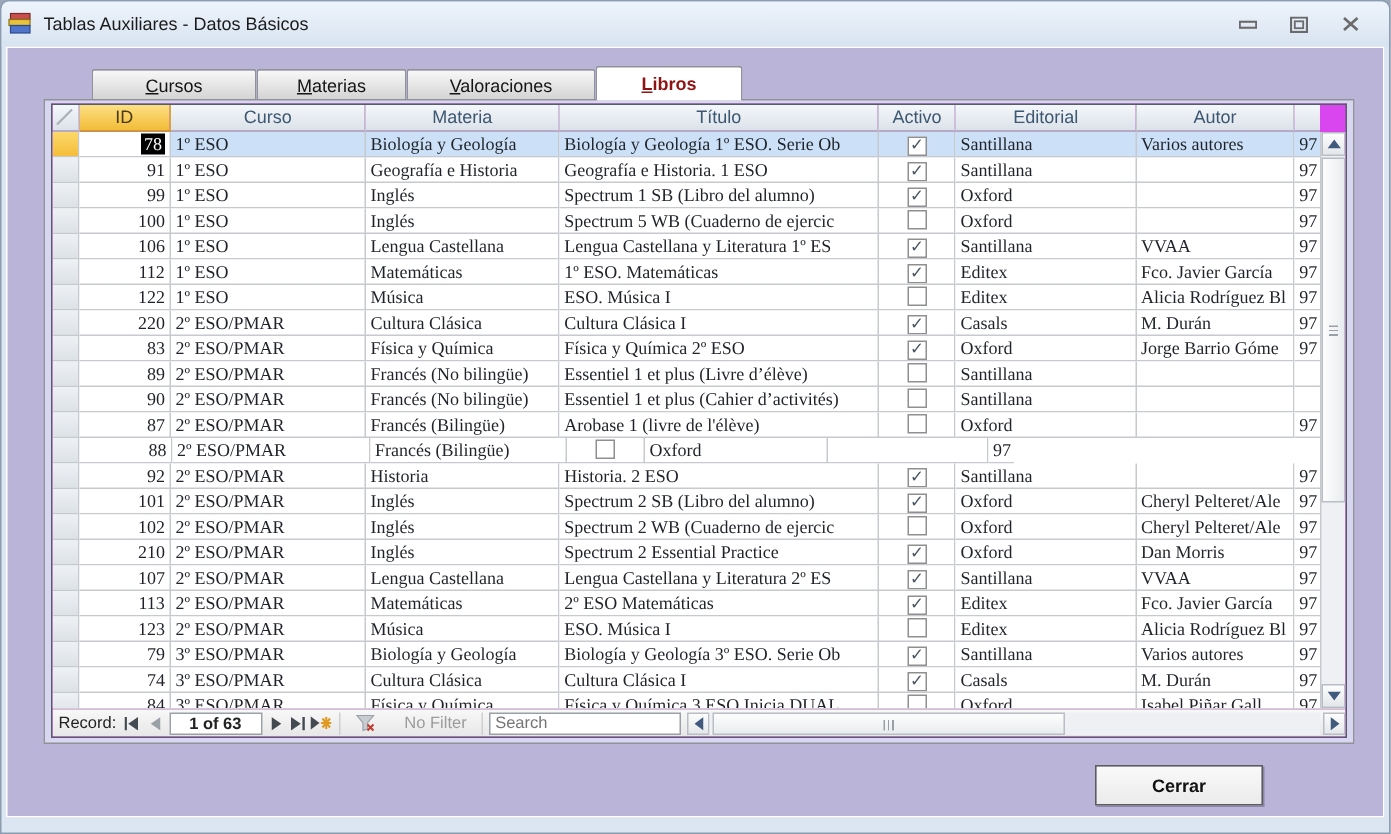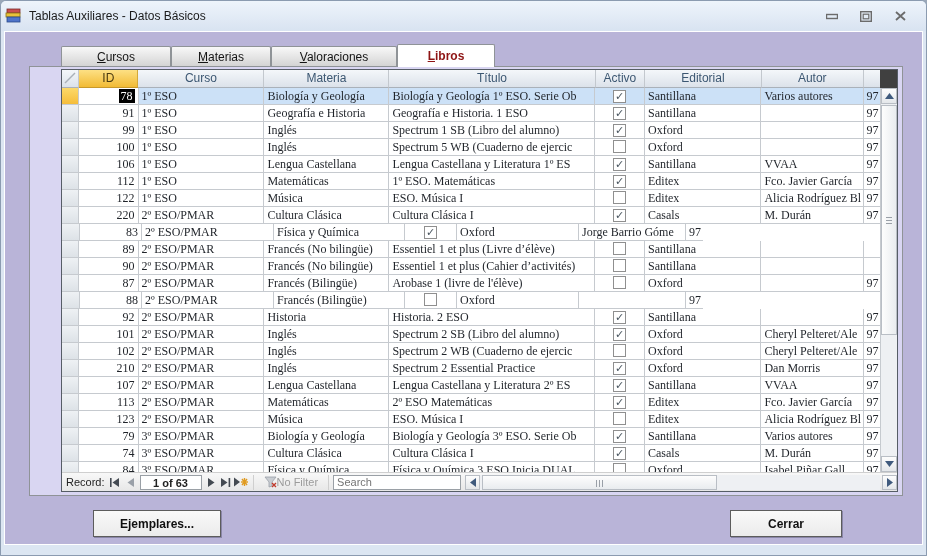--- a/index.html
+++ b/index.html
@@ -22,21 +22,21 @@
   .tab{height:21px;line-height:20px;text-align:center;font-size:12px;color:#141414;
        background:linear-gradient(#f8f8f8,#d2d2d2);border:1px solid #8f9397;border-bottom:none;
        border-radius:2px 2px 0 0;position:relative;z-index:1;cursor:default;}
   .tab:nth-child(1){width:110px;}
   .tab:nth-child(2){width:100px;}
   .tab:nth-child(3){width:126px;}
   .tab:nth-child(4){width:98px;}
   .tab.active{height:23px;line-height:22px;background:#ffffff;font-weight:bold;color:#8e1414;z-index:3;}
   .tabpage{position:absolute;left:0;top:22px;right:0;bottom:0;background:#d9d6f2;border:1px solid #8f9397;z-index:2;}
   
-  .datasheet{position:absolute;left:4px;top:2px;right:4px;bottom:3px;border:1px solid #565d66;background:#404040;overflow:hidden;margin-left:27px;}
+  .datasheet{position:absolute;left:4px;top:2px;right:4px;bottom:3px;border:1px solid #565d66;background:#d946ef;overflow:hidden;}
   .ds-header{position:absolute;left:0;top:0;right:17px;height:18px;display:flex;}
   .h{height:18px;background:linear-gradient(#f4f7fa,#dce2ea);border-right:1px solid #c3c8ce;
      border-bottom:1px solid #aab1b9;font-size:12px;color:#3c5772;text-align:center;line-height:17px;
      overflow:hidden;white-space:nowrap;cursor:default;}
   .h.sel-h{position:relative;}
   .h.id-h{background:linear-gradient(#fde084,#f2bb35);border-right:1px solid #d3a83a;border-bottom:1px solid #c8992b;color:#4a3a10;}
   .rows{position:absolute;left:0;top:18px;right:17px;bottom:19px;overflow:hidden;background:#fff;}
   .row{display:flex;height:17px;font-family:Liberation Serif, serif;}
   .c{height:17px;border-right:1px solid #c6cacf;border-bottom:1px solid #c6cacf;font-size:12px;line-height:16px;
      color:#1f2329;padding:0 3px;overflow:hidden;white-space:nowrap;background:#fff;cursor:default;}
@@ -61,21 +61,21 @@
   .vs-grip{position:absolute;left:4px;right:4px;top:50%;height:7px;margin-top:-3px;
            background:repeating-linear-gradient(#9aa0a8 0 1px,transparent 1px 3px);}
   
   .navbar{position:absolute;left:0;right:0;bottom:0;height:19px;background:linear-gradient(#f8f8f8,#e7e7e7);
           border-top:1px solid #cfcfcf;display:flex;align-items:center;font-size:11px;color:#222;}
   .nav-label{padding:0 3px 0 4px;}
   .nav-btn{width:15px;height:15px;display:flex;align-items:center;justify-content:center;}
   .rec-box{width:62px;height:15px;background:#fff;border:1px solid #9aa0a6;text-align:center;
            line-height:14px;font-size:11px;font-weight:bold;margin:0 2px;}
   .nav-sep{width:1px;height:15px;background:#cfcfcf;margin:0 4px;}
-  .nofilter{display:flex;align-items:center;gap:0;color:#9b9b9b;padding:0 6px;}
+  .nofilter{display:flex;align-items:center;gap:20px;color:#9b9b9b;padding:0 6px;}
   .search-box{width:128px;height:15px;border:1px solid #9aa0a6;font-size:11px;padding:0 3px;
               font-family:"Liberation Sans","DejaVu Sans",sans-serif;color:#444;}
   .hscroll{flex:1;height:17px;display:flex;align-items:center;margin-left:4px;position:relative;}
   .hs-btn{width:15px;height:15px;background:linear-gradient(#fdfdfd,#e4e7ea);border:1px solid #b9bec5;
           display:flex;align-items:center;justify-content:center;}
   .hs-track{flex:1;height:15px;background:#eef0f3;position:relative;}
   .hs-thumb{position:absolute;left:2px;top:0;width:235px;height:15px;background:linear-gradient(#fdfdfd,#e9ecef);
             border:1px solid #b9bec5;}
   .hs-grip{position:absolute;top:4px;left:50%;width:9px;height:7px;margin-left:-4px;
            background:repeating-linear-gradient(90deg,#9aa0a8 0 1px,transparent 1px 3px);}
@@ -236,20 +236,21 @@
                 <div class="c w-activo"><div class="cb checked">✓</div></div>
                 <div class="c w-editorial">Casals</div>
                 <div class="c w-autor">M. Durán</div>
                 <div class="c w-isbn">97</div>
               </div>
               <div class="row">
                 <div class="c sel w-sel"></div>
                 <div class="c id w-id">83</div>
                 <div class="c w-curso">2º ESO/PMAR</div>
                 <div class="c w-materia">Física y Química</div>
+                <div class="c w-titulo">Física y Química 2º ESO</div>
                 <div class="c w-activo"><div class="cb checked">✓</div></div>
                 <div class="c w-editorial">Oxford</div>
                 <div class="c w-autor">Jorge Barrio Góme</div>
                 <div class="c w-isbn">97</div>
               </div>
               <div class="row">
                 <div class="c sel w-sel"></div>
                 <div class="c id w-id">89</div>
                 <div class="c w-curso">2º ESO/PMAR</div>
                 <div class="c w-materia">Francés (No bilingüe)</div>
@@ -481,16 +482,15 @@
                     <path d="M0 0 L0 9 L6 4.5 Z" fill="#3f5a7d"></path>
                   </svg>
               </span>
             </div>
           </div>
 
         </div>
       </div>
     </div>
 
-    <button class="btn btn-ejemplares">Ejemplares...</button>
     <button class="btn btn-cerrar">Cerrar</button>
   </div>
 </div>
 
 </body></html>

